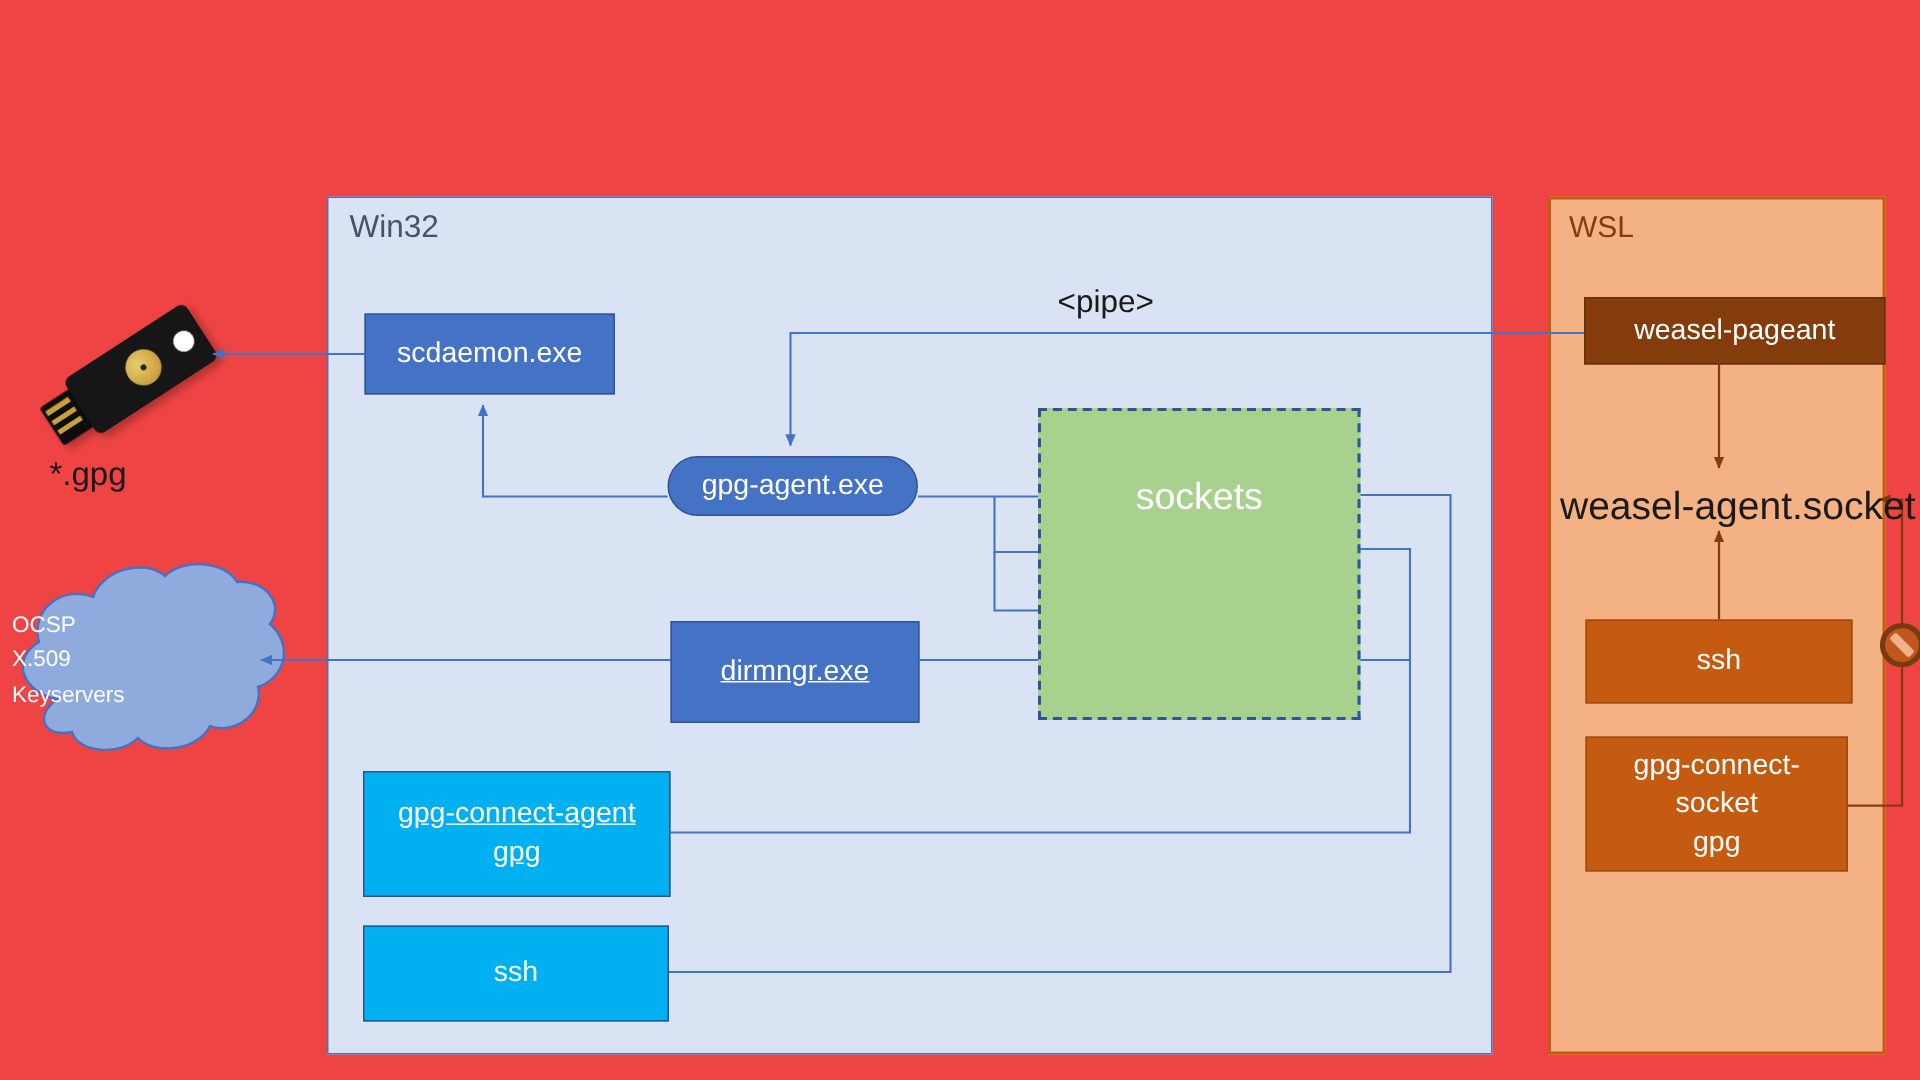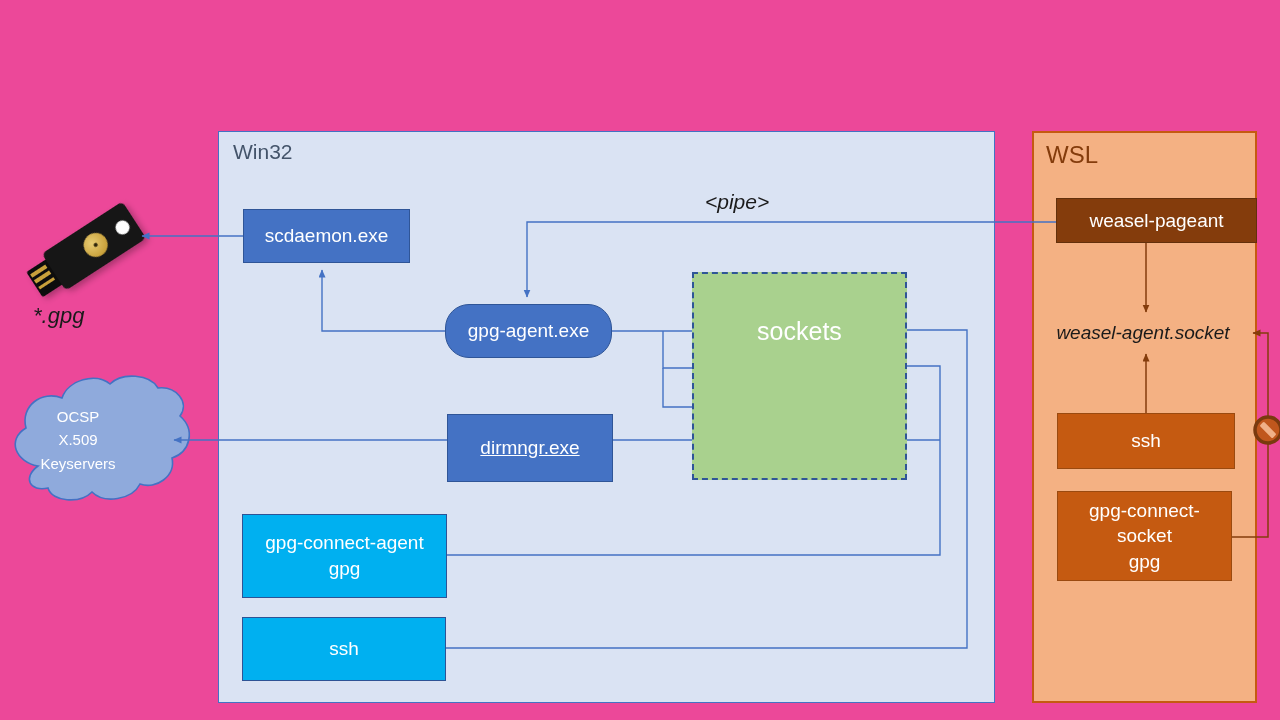--- a/index.html
+++ b/index.html
@@ -1,47 +1,47 @@
 <!DOCTYPE html>
 <html><head>
 <meta charset="utf-8">
 <style>
   html,body{margin:0;padding:0;background:#ffffff;}
   .stage{
     position:relative; width:1280px; height:720px; overflow:hidden;
-    background:#ec4899;
+    background:#ef4444;
     font-family:"Liberation Sans", sans-serif;
   }
   .panel{position:absolute; box-sizing:border-box;}
   .panel-win32{left:218px; top:131px; width:777px; height:572px;
     background:#dae3f3; border:1.6px solid #4472c4;}
   .panel-wsl{left:1032px; top:131px; width:225px; height:572px;
     background:#f4b183; border:2px solid #c55a11;}
   .panel-label-win32{position:absolute; left:14px; top:8px; font-size:21px; color:#44546a;}
-  .panel-label-wsl{position:absolute; left:12px; top:8px; font-size:24px; color:#843c0c;}
+  .panel-label-wsl{position:absolute; left:12px; top:8px; font-size:20px; color:#843c0c;}
 
   .pbox{position:absolute; box-sizing:border-box; display:flex; flex-direction:column;
     align-items:center; justify-content:center; color:#ffffff; font-size:19px;
     text-align:center; line-height:1.35;}
   .blue{background:#4472c4; border:1.6px solid #2f5597;}
   .cyan{background:#00b0f0; border:1.8px solid #2e5395;}
   .darkbrown{background:#843c0c; border:1.6px solid #63300b;}
   .rust{background:#c55a11; border:1.6px solid #9a4a10;}
 
   .sockets{position:absolute; left:692px; top:272px; width:215px; height:208px;
     box-sizing:border-box; background:#a9d18e; border:2px dashed #2f5597;}
   .sockets-title{position:absolute; left:0; right:0; top:8px; text-align:center;
     color:#ffffff; font-size:25px;margin-top:35px;}
 
-  .free-label{position:absolute; color:#1a1a1a; white-space:nowrap;font-style:italic;}
+  .free-label{position:absolute; color:#1a1a1a; white-space:nowrap;}
   .pipe-label{left:705px; top:190px; font-size:21px;}
   .gpg-files-label{left:33px; top:303px; font-size:22px;}
-  .socket-file-label{left:1040px; top:322px; width:206px; text-align:center; font-size:19px;}
+  .socket-file-label{left:1040px; top:322px; width:206px; text-align:center; font-size:26px;}
 
-  .cloud-text{position:absolute; left:8px; top:405px; width:140px; text-align:center;
+  .cloud-text{position:absolute; left:8px; top:405px; width:140px; 
     color:#ffffff; font-size:15px; line-height:1.55;}
 
   .wires, .cloud-svg{position:absolute; left:0; top:0; pointer-events:none;}
 
   
   .yk-wrap{position:absolute; left:18px; top:196px; width:120px; height:100px;}
   .yk-assembly{position:absolute; left:28px; top:28px; width:96px; height:44px;
     transform:rotate(-33deg); filter:drop-shadow(2px 4px 3px rgba(0,0,0,0.28));}
   .yk-body{position:absolute; left:0; top:0; width:96px; height:44px;
     background:#161616; border-radius:5px;}
@@ -124,27 +124,27 @@
     </g>
     <g transform="translate(1268,430)">
       <circle r="13" fill="#c0571d" stroke="#7a3a0f" stroke-width="3.5"></circle>
       <rect x="-9" y="-3" width="18" height="6" rx="1.5" fill="#f0b088" transform="rotate(45)"></rect>
     </g>
   </svg>
 
   <div class="pbox blue" style="left:243px; top:209px; width:167px; height:54px;">
     <span>scdaemon.exe</span>
   </div>
-  <div class="pbox blue" style="left:445px; top:304px; width:167px; height:54px;border-radius:24px;">
+  <div class="pbox blue" style="left:445px; top:304px; width:167px; height:40px;border-radius:24px;">
     <span>gpg-agent.exe</span>
   </div>
   <div class="pbox blue" style="left:447px; top:414px; width:166px; height:68px;text-decoration:underline;">
     <span>dirmngr.exe</span>
   </div>
-  <div class="pbox cyan" style="left:242px; top:514px; width:205px; height:84px;">
+  <div class="pbox cyan" style="left:242px; top:514px; width:205px; height:84px;text-decoration:underline;">
     <span>gpg-connect-agent</span>
     <span>gpg</span>
   </div>
   <div class="pbox cyan" style="left:242px; top:617px; width:204px; height:64px;">
     <span>ssh</span>
   </div>
 
   <div class="sockets">
     <div class="sockets-title">sockets</div>
 

